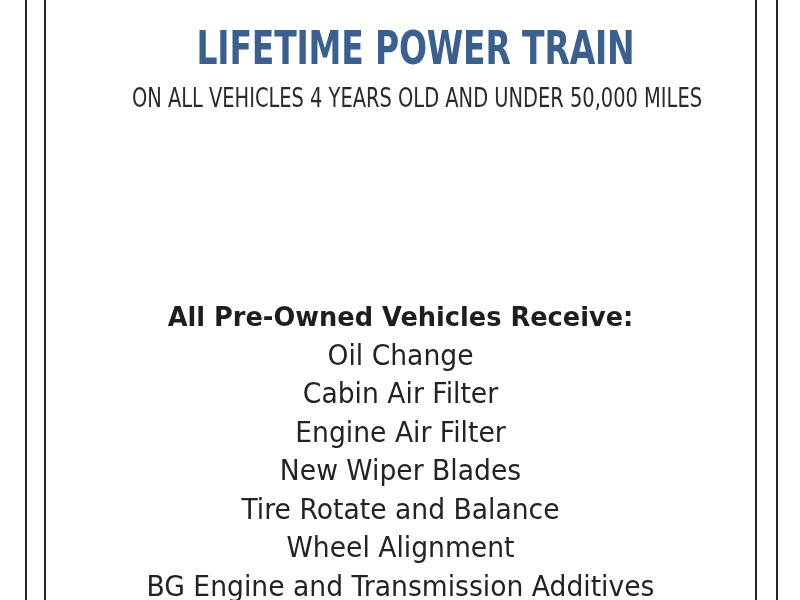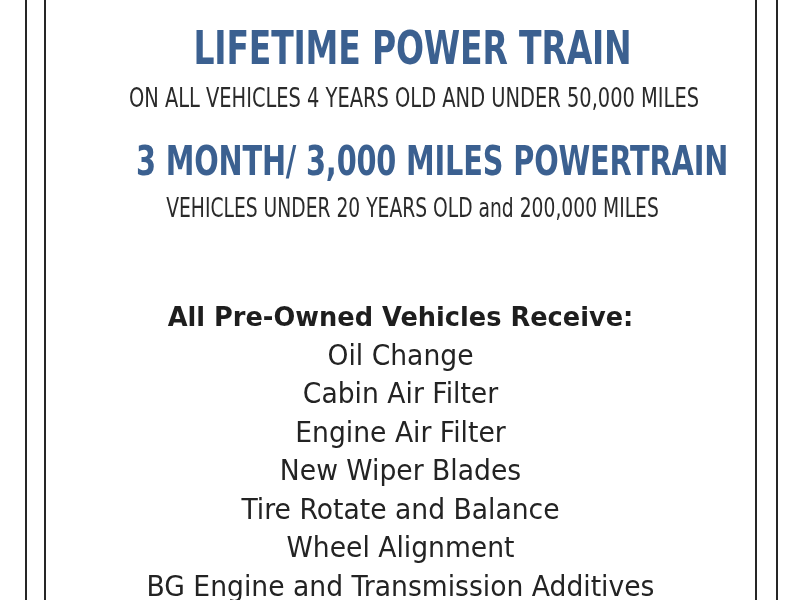--- a/index.html
+++ b/index.html
@@ -42,22 +42,23 @@
     left: 46px;
     top: 0;
     width: 709px;
     height: 600px;
     text-align: center;
   }
 
   
   .warranty-block {
     position: absolute;
-    left: 12px;
+    left: 1px;
     width: 100%;
+    padding-left: 14px;
   }
   #block-lifetime { top: 24px; }
   #block-threemonth { top: 141px; }
 
   .headline {
     color: #3b6090;
     font-family: "DejaVu Sans Condensed", "Liberation Sans Narrow", "Liberation Sans", sans-serif;
     font-weight: 700;
     letter-spacing: -0.2px;
     line-height: 1;
@@ -135,24 +136,20 @@
   <div class="rule rule-r-inner"></div>
   <div class="rule rule-r-outer"></div>
 
   <div id="content">
 
     <div class="warranty-block" id="block-lifetime">
       <div class="headline" id="headline-lifetime">LIFETIME POWER TRAIN</div>
       <div class="subline" id="subline-lifetime">ON ALL VEHICLES 4 YEARS OLD AND UNDER 50,000 MILES</div>
     </div>
 
-    <div class="warranty-block" id="block-threemonth">
-      <div class="headline" id="headline-threemonth">3 MONTH/ 3,000 MILES POWERTRAIN</div>
-      <div class="subline" id="subline-threemonth">VEHICLES UNDER 20 YEARS OLD and 200,000 MILES</div>
-    </div>
 
     <div id="services">
       <div id="services-heading">All Pre-Owned Vehicles Receive:</div>
       <ul id="services-list">
         <li>Oil Change</li>
         <li>Cabin Air Filter</li>
         <li>Engine Air Filter</li>
         <li>New Wiper Blades</li>
         <li>Tire Rotate and Balance</li>
         <li>Wheel Alignment</li>

